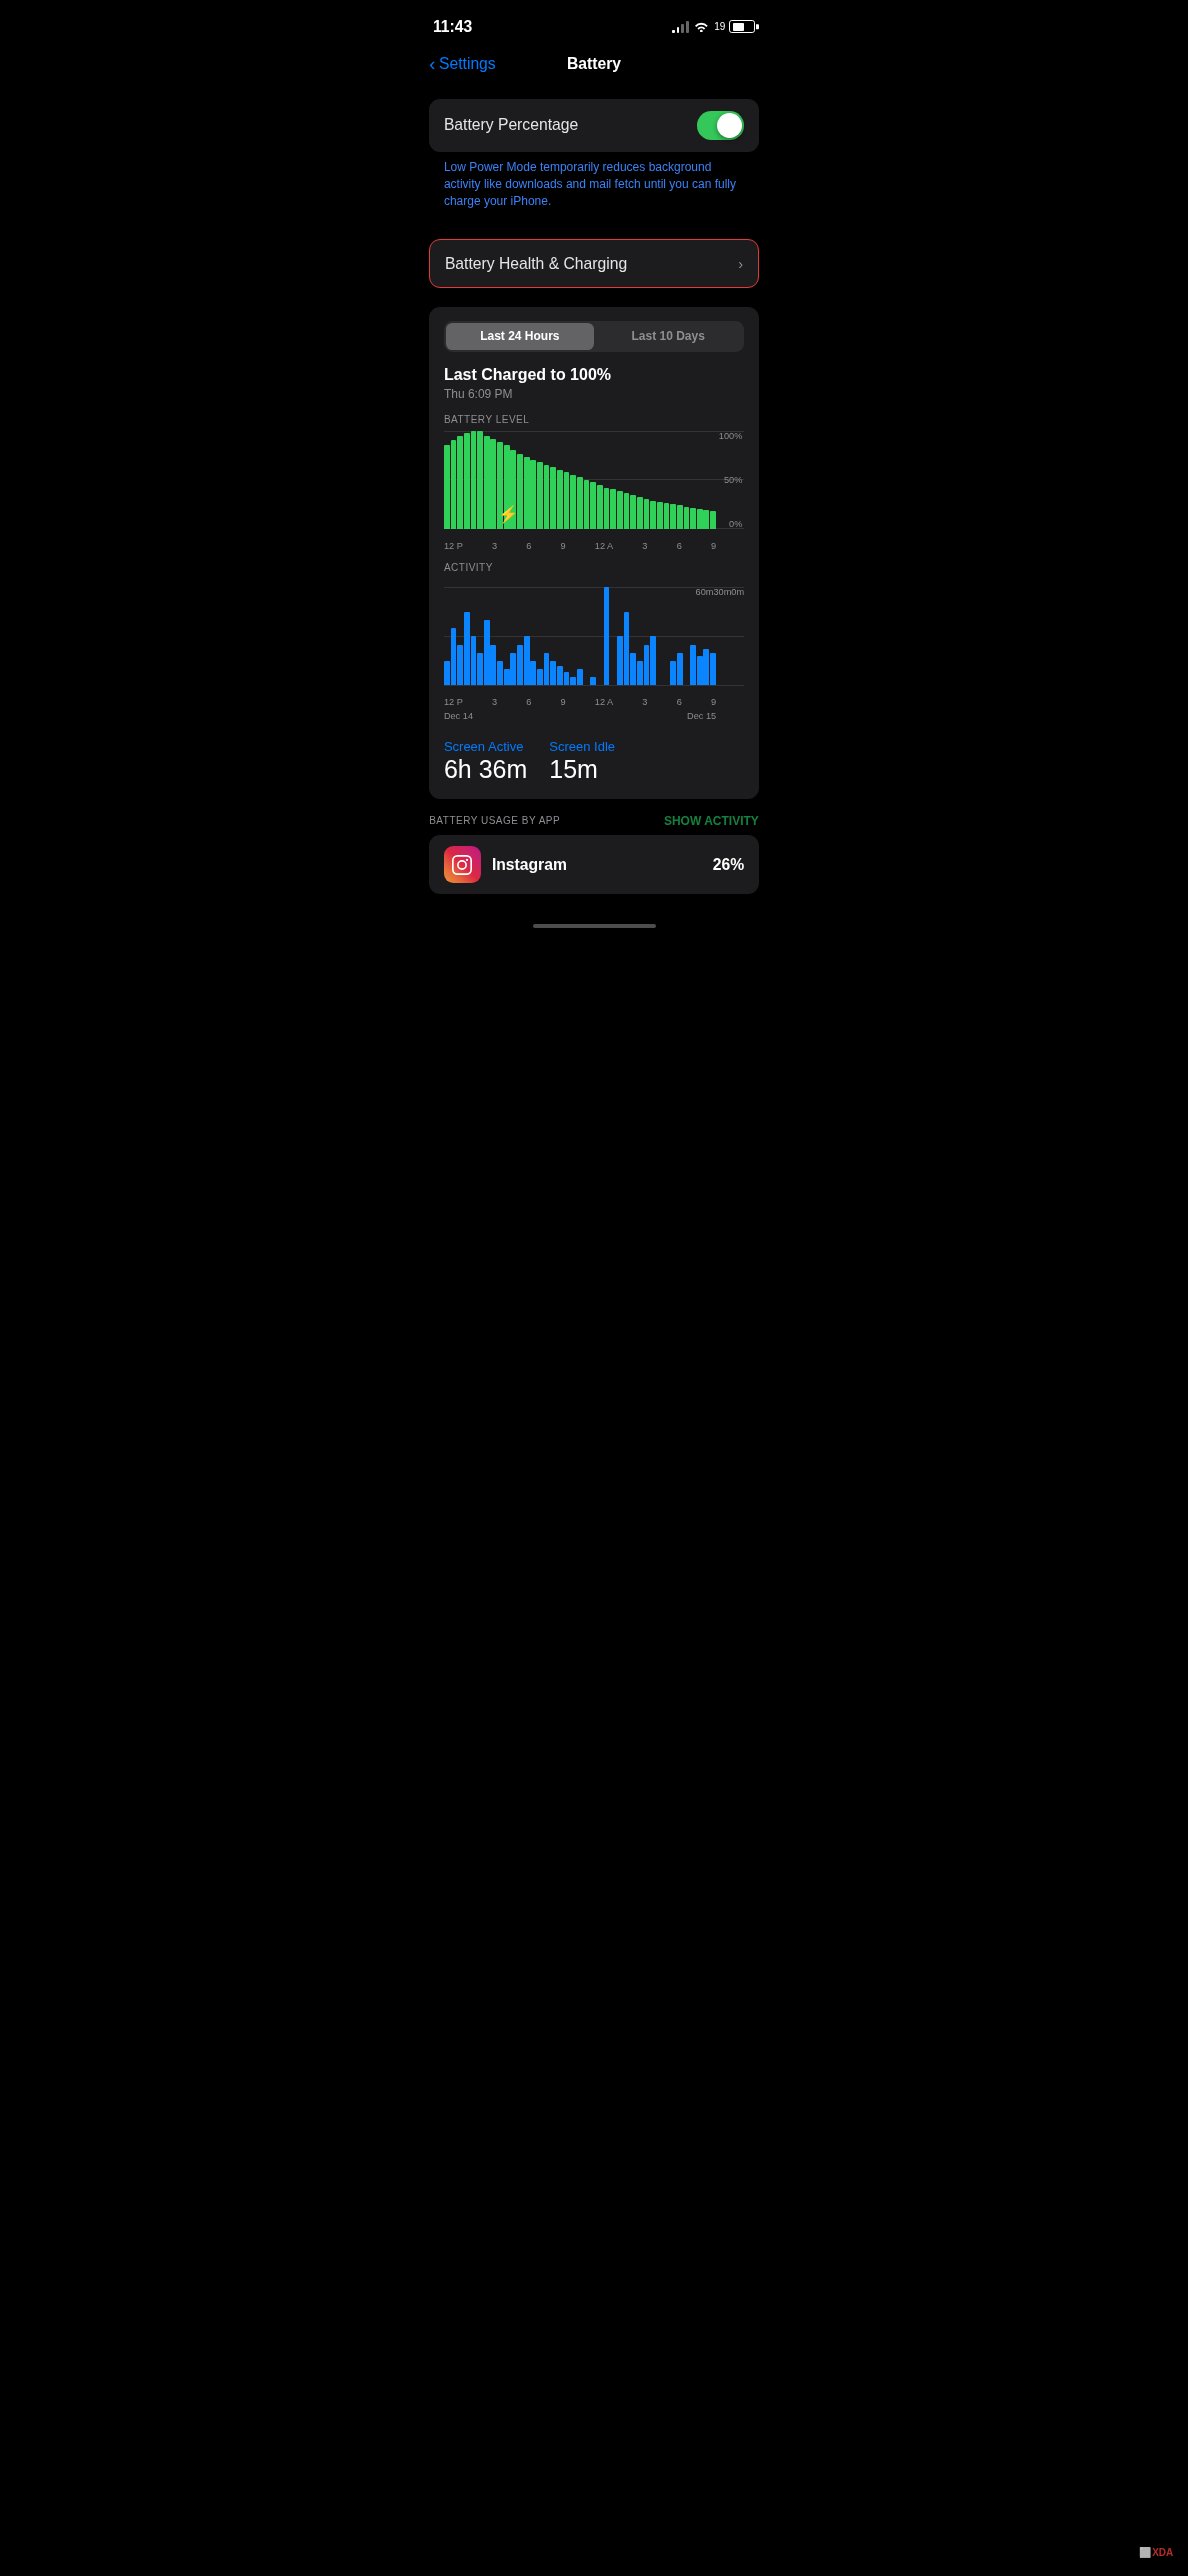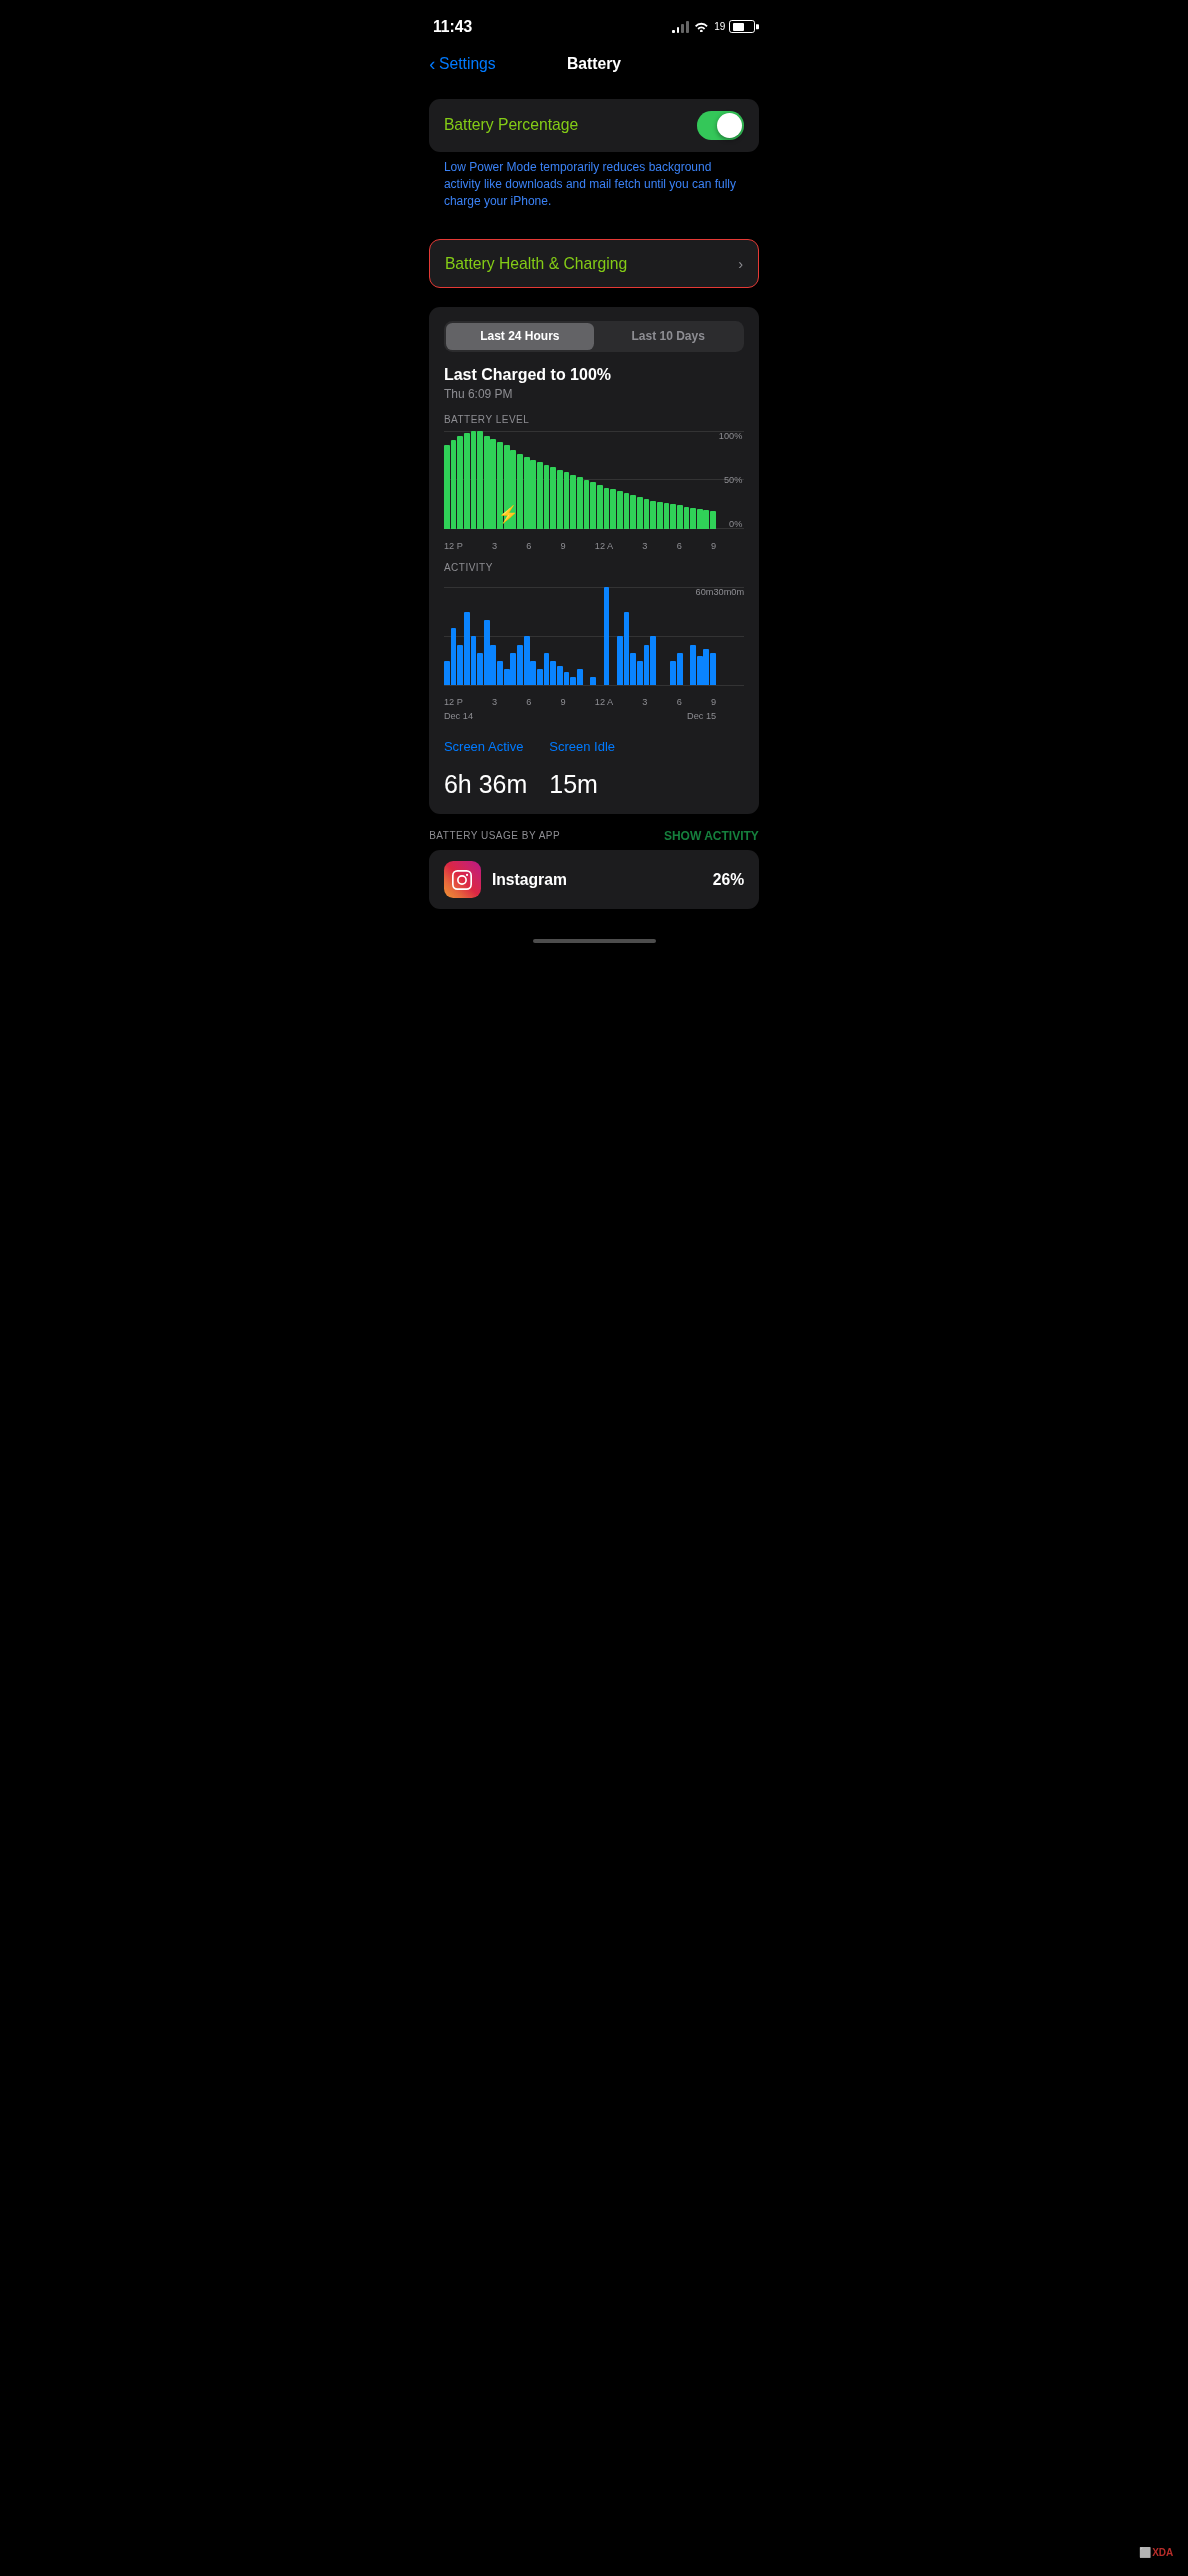--- a/index.html
+++ b/index.html
@@ -117,21 +117,21 @@
       align-items: center;
       justify-content: space-between;
       padding: 12px 14.7px;
       border-bottom: 0.5px solid #3a3a3c;
     }
     .settings-row:last-child {
       border-bottom: none;
     }
     .settings-row-label {
       font-size: 15.7px;
-      color: #84cc16;
+      color: #e5e5e5;
     }
 
     
     .toggle {
       width: 47px;
       height: 28.6px;
       border-radius: 14.3px;
       position: relative;
       cursor: pointer;
       transition: background 0.2s;
@@ -360,21 +360,21 @@
     
     .screen-usage {
       display: flex;
       margin-top: 18.4px;
       gap: 22px;
     }
     .screen-usage-item {}
     .screen-usage-type {
       font-size: 13px;
       color: #007AFF;
-      margin-bottom: 16px;
+      margin-bottom: 1px;
     }
     .screen-usage-value {
       font-size: 25px;
       font-weight: 500;
       color: #fff;
     }
 
     
     .usage-header {
       display: flex;

